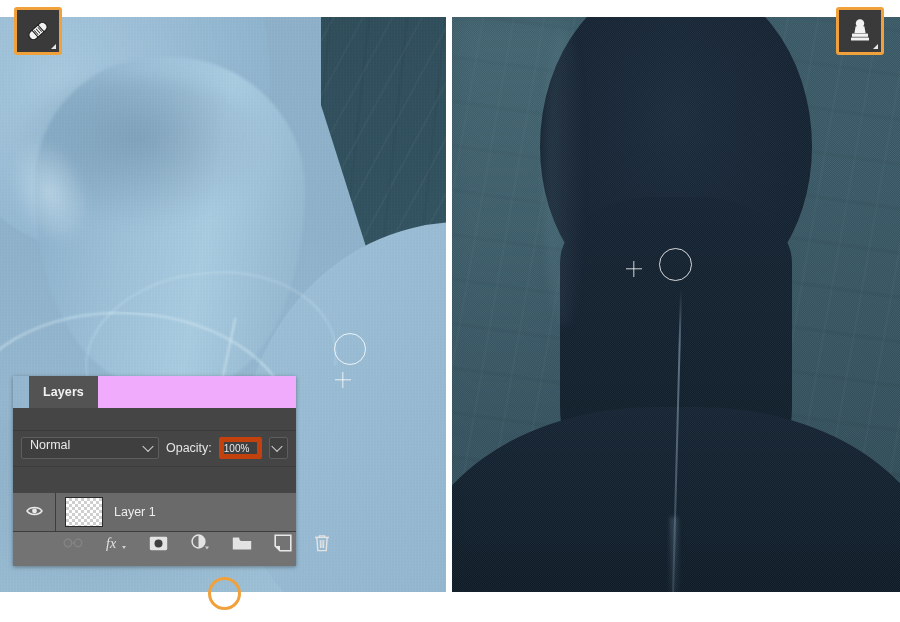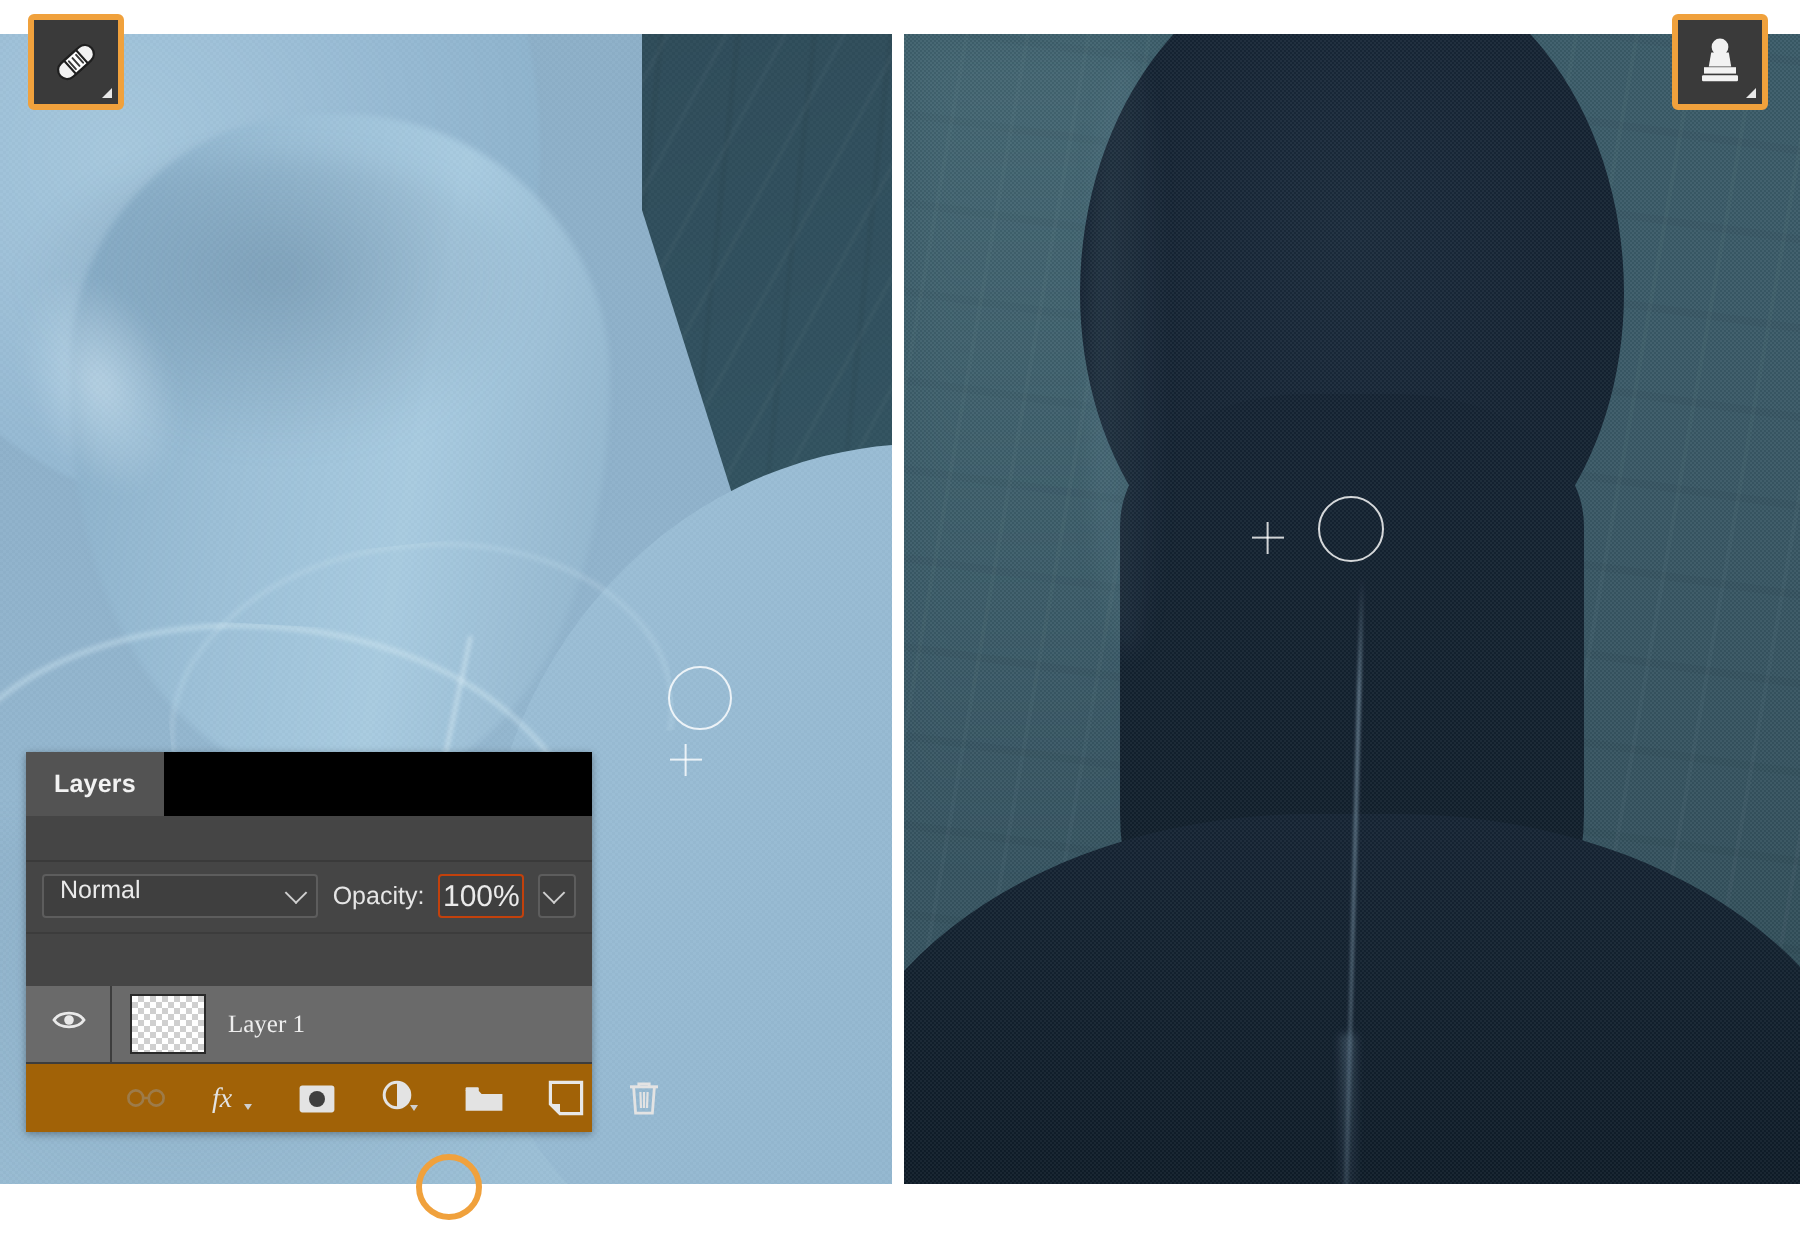--- a/index.html
+++ b/index.html
@@ -266,23 +266,24 @@
   #layers-panel {
     position:absolute;
     left: 13px; top: 376px;
     width: 283px;
     font-size: 12.5px;
     color:#d6d6d6;
     box-shadow: 0 1px 4px rgba(0,0,0,0.35);
   }
   .panel-tabbar {
     height: 32px;
-    background: #000000;
+    background: #f0abfc;
     display:flex;
     align-items:stretch;
+    margin-left:16px;
   }
   .panel-tab {
     background: #535353;
     padding: 0 14px;
     display:flex; align-items:center;
     font-weight: bold;
     font-size: 12.5px;
     color:#f2f2f2;
     letter-spacing:.1px;
   }
@@ -312,43 +313,43 @@
   .chev {
     position:absolute; right:6px; top:50%;
     width:7px; height:7px;
     border-right: 1.6px solid #cfcfcf;
     border-bottom: 1.6px solid #cfcfcf;
     transform: translateY(-70%) rotate(45deg);
   }
   .opacity-label { color:#e5e5e5; font-size:12.5px; white-space:nowrap; }
   .opacity-field {
     background:#3f3f3f;
-    border:1px solid #c2410c;
+    border:5px solid #c2410c;
     border-radius:2px;
     height:22px; box-sizing:border-box;
-    display:flex; align-items:center; justify-content:center;
+    display:flex; align-items:center; justify-content:flex-start;
     width:46px;
-    color:#eaeaea; font-size:15px;
+    color:#eaeaea; font-size:10px;
   }
   .opacity-stepper {
     background:#3f3f3f;
     border:1px solid #5d5d5d;
     border-radius:2px;
     height:22px; width:20px; box-sizing:border-box;
     position:relative;
   }
   .lock-row { height: 26px; background:#454545; border-top:1px solid #3c3c3c; }
 
   .layer-row {
     height: 38px;
     display:flex; align-items:center;
     background: #4a4a4a;
     border-bottom: 1px solid #3d3d3d;
   }
-  .layer-row.selected { background:#6a6a6a;font-family:Liberation Serif, serif; }
+  .layer-row.selected { background:#6a6a6a; }
   .layer-eye {
     width: 42px;
     display:flex; align-items:center; justify-content:center;
     flex: 0 0 42px;
     align-self: stretch;
     border-right:1px solid #3d3d3d;
   }
   .layer-thumb-wrap {
     width: 56px;
     display:flex; align-items:center; justify-content:center;
@@ -399,22 +400,22 @@
     clip-path: polygon(38% 0%, 62% 0%, 62% 35%, 100% 35%, 100% 62%, 62% 62%, 62% 100%, 38% 100%, 38% 62%, 0% 62%, 0% 35%, 38% 35%);
   }
   .asset-dot {
     position:absolute; right:13px; bottom:8px; width:2px; height:2px;
     border-radius:50%; background:#dceaf2;
   }
   .layer-name { color:#eeeeee; font-size:12.5px; padding-left:2px; }
 
   .panel-footer {
     height: 34px;
-    background:#a16207;
-    display:flex; align-items:center;
+    background:#737373;
+    display:flex; 
     padding-left: 50px;
     gap: 22px;
     position:relative;
   }
   .fbtn {
     width: 22px; height: 22px;
     display:flex; align-items:center; justify-content:center;
     position:relative;
   }
   .fbtn svg { display:block; }

